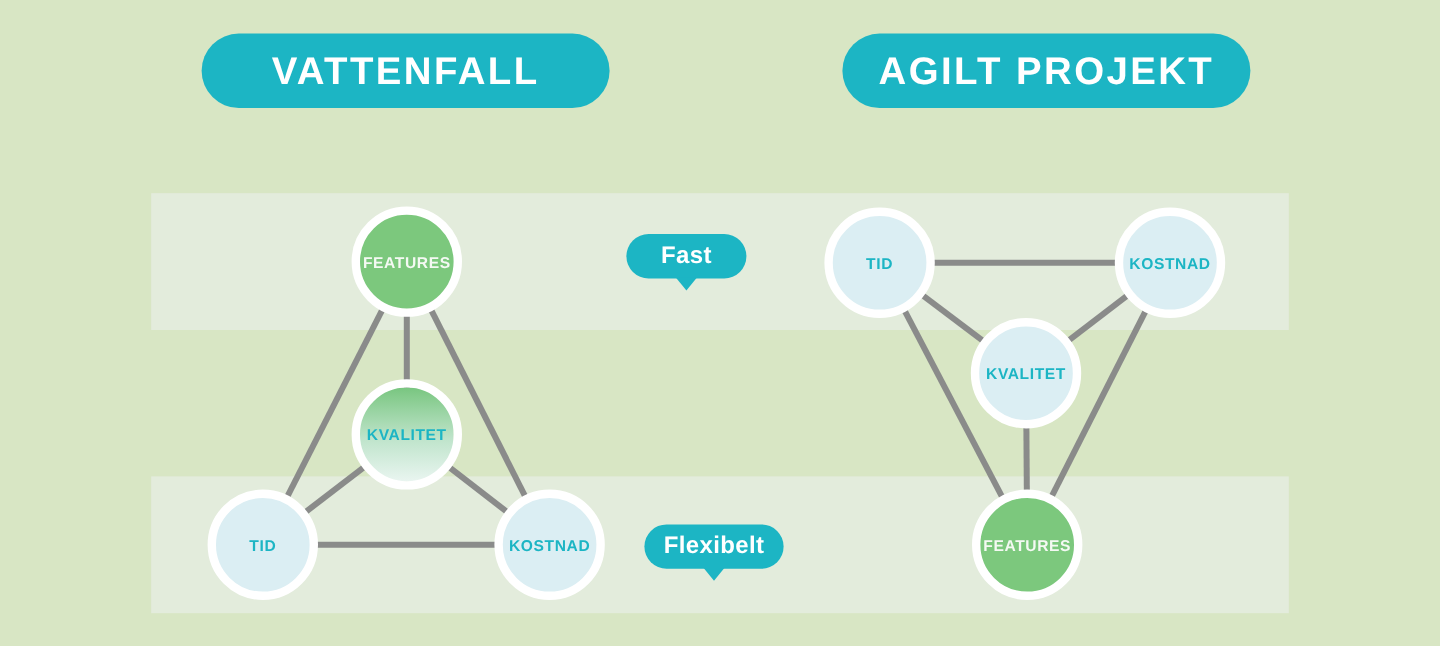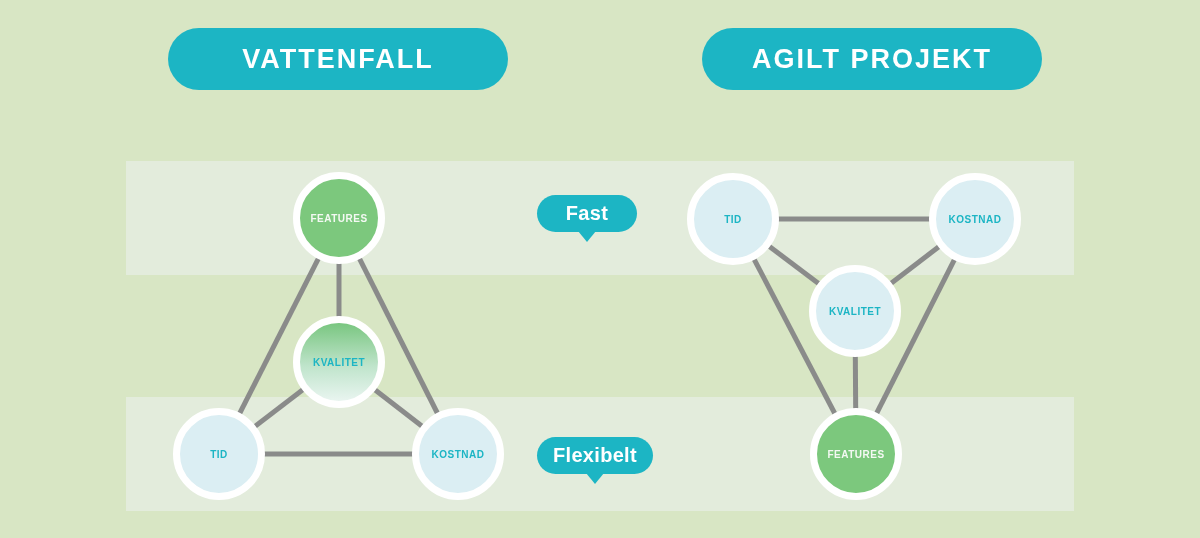--- a/index.html
+++ b/index.html
@@ -26,33 +26,33 @@
   }
   .edges line{
     stroke:var(--line,#8a8b8a);
     stroke-width:5;
   }
   .pill{
     position:absolute;top:28px;width:340px;height:62px;
     background:var(--teal,#1cb5c4);
     border-radius:31px;
     display:flex;align-items:center;justify-content:center;
-    color:#ffffff;font-weight:bold;font-size:27px;letter-spacing:2px;
+    color:#ffffff;font-weight:bold;font-size:32px;letter-spacing:2px;
     z-index:3;
   }
   .pill-left{left:168px;}
   .pill-right{left:702px;}
   .node{
     position:absolute;
     width:78px;height:78px;
     border:7px solid #ffffff;
     border-radius:50%;
     display:flex;align-items:center;justify-content:center;
     text-align:center;
-    font-weight:bold;font-size:10px;letter-spacing:0.5px;
+    font-weight:bold;font-size:13px;letter-spacing:0.5px;
     z-index:2;
   }
   .node-green{background:var(--green,#7cc87d);color:#f4f9f3;}
   .node-blue{background:var(--light-blue,#dbeef3);color:var(--teal,#1cb5c4);}
   .node-gradient{
     background:linear-gradient(180deg,var(--gradient-top,#79c680) 0%,#bfe4cb 55%,var(--gradient-bottom,#e9f5f0) 100%);
     color:var(--teal,#1cb5c4);
   }
   .bubble{
     position:absolute;height:37px;
@@ -63,21 +63,21 @@
     z-index:3;
   }
   .bubble .tail{
     position:absolute;
     left:50%;bottom:-10px;transform:translateX(-50%);
     width:0;height:0;
     border-left:9px solid transparent;
     border-right:9px solid transparent;
     border-top:11px solid var(--teal,#1cb5c4);
   }
-  .bubble-fast{left:537px;top:195px;width:100px;}
+  .bubble-fast{left:522px;top:195px;width:100px;}
   .bubble-flex{left:537px;top:406px;width:116px;margin-top:31px;}
 </style>
 </head>
 <body>
 
 <div class="stage">
 
   <div class="band band-top"></div>
   <div class="band band-bottom"></div>
 

